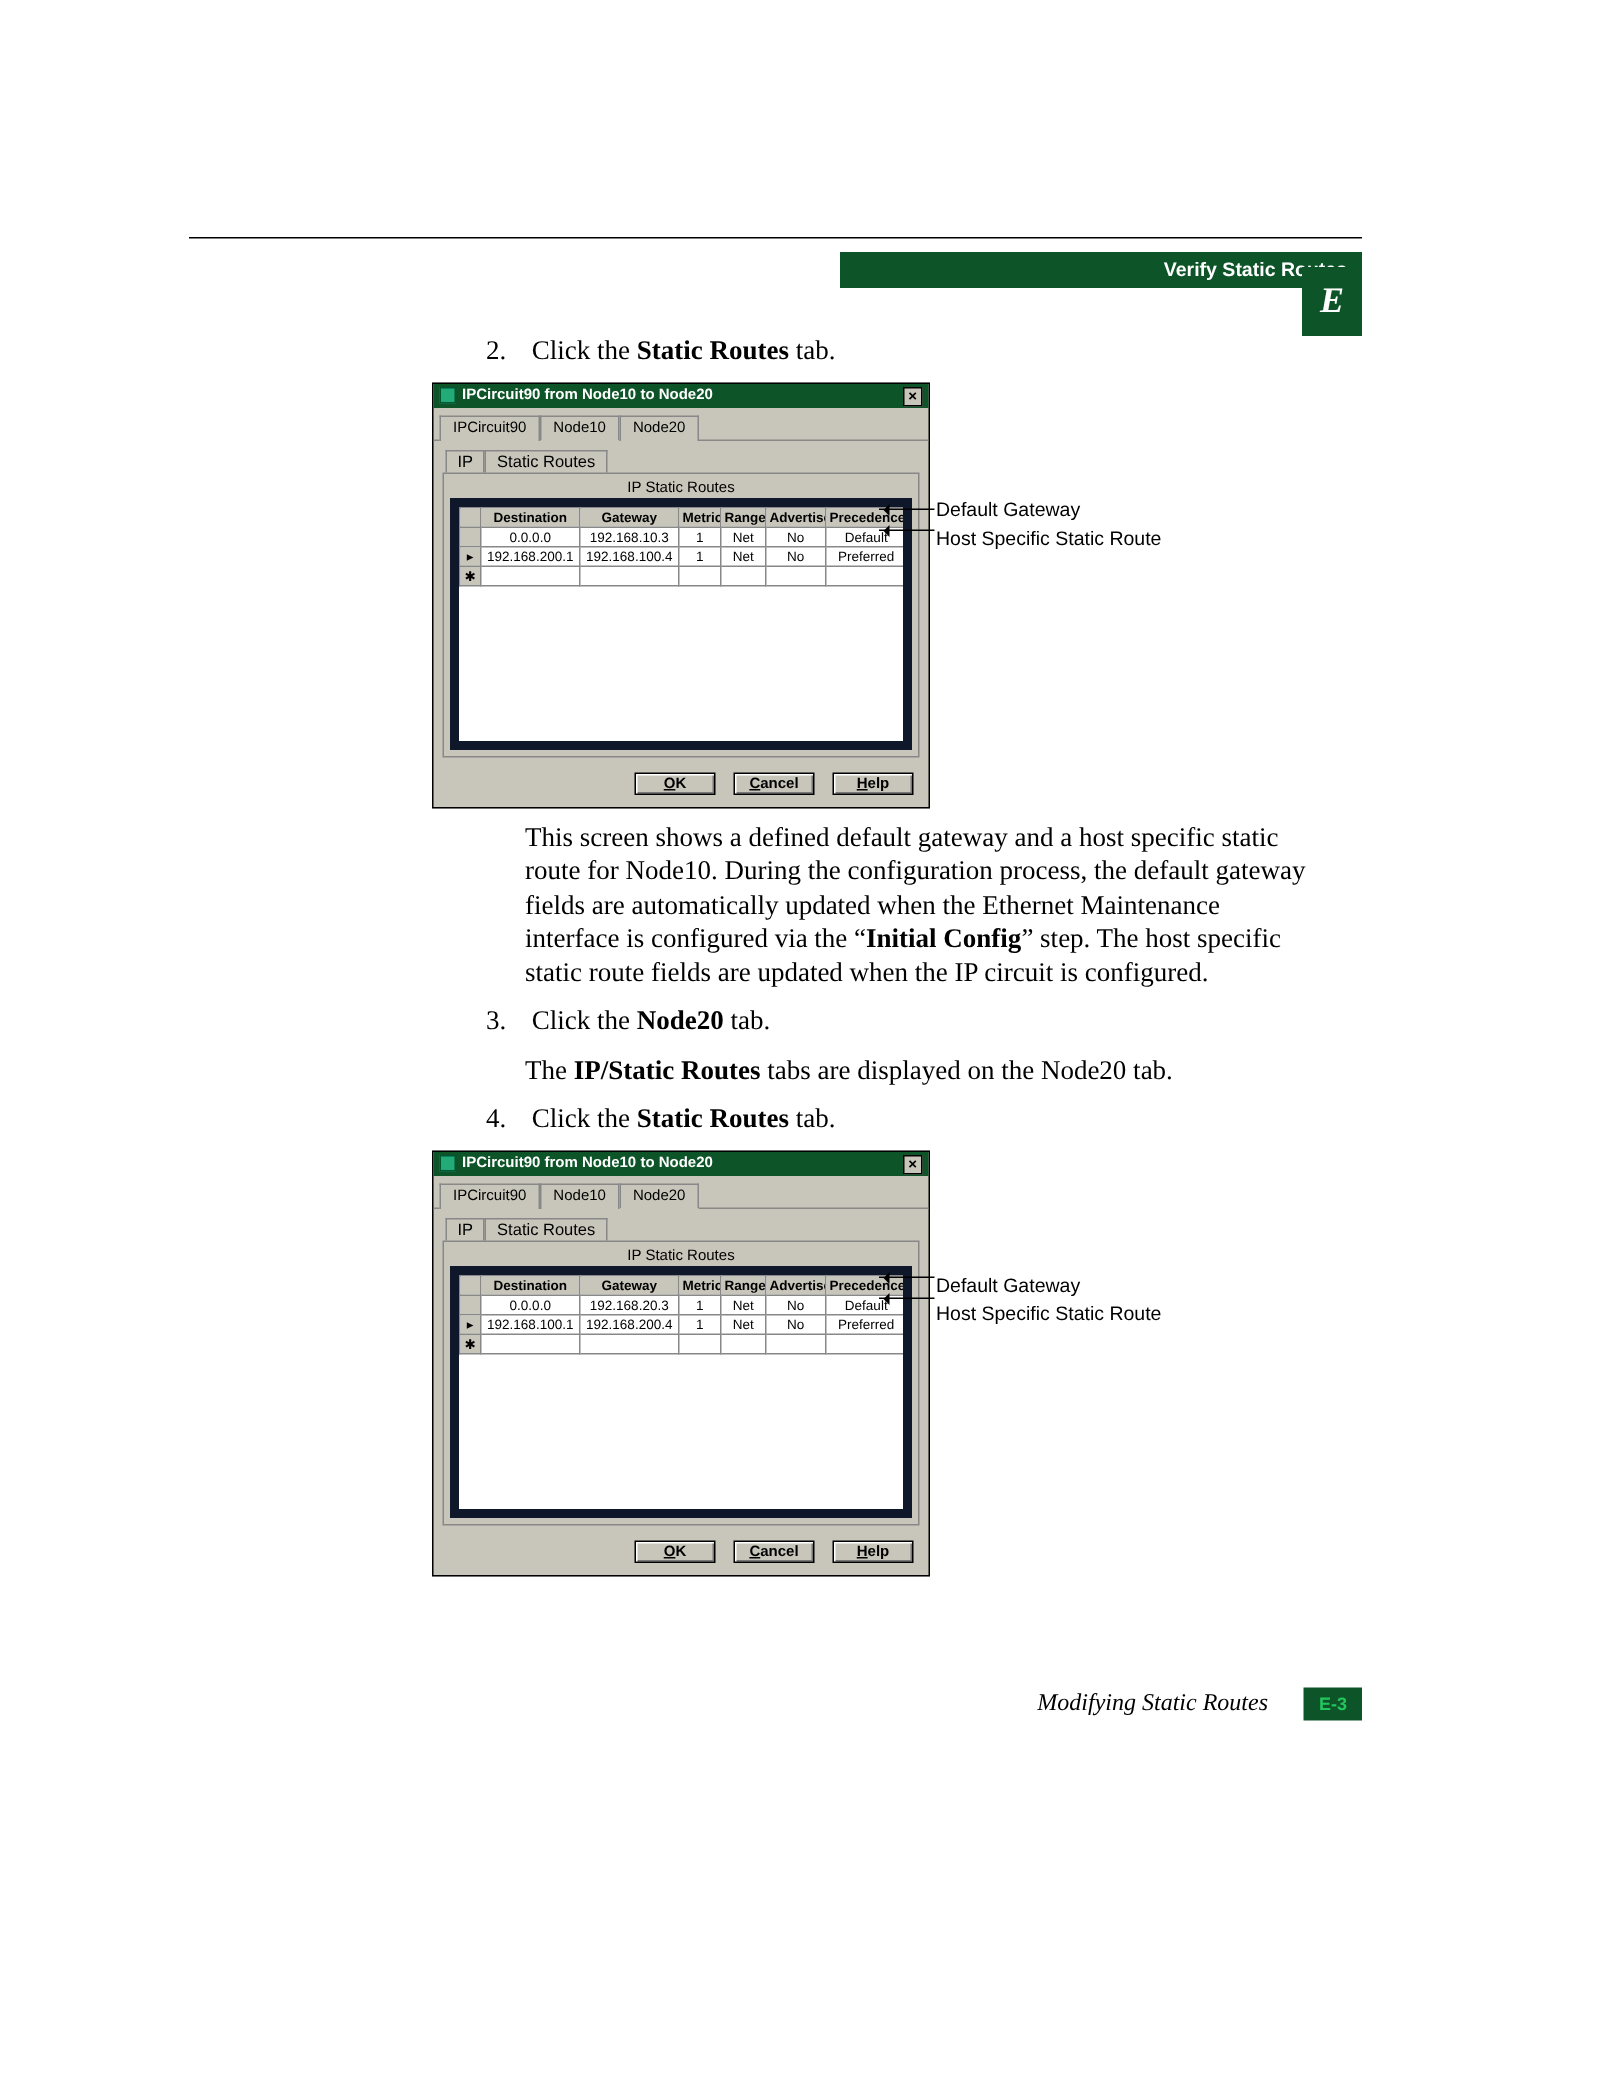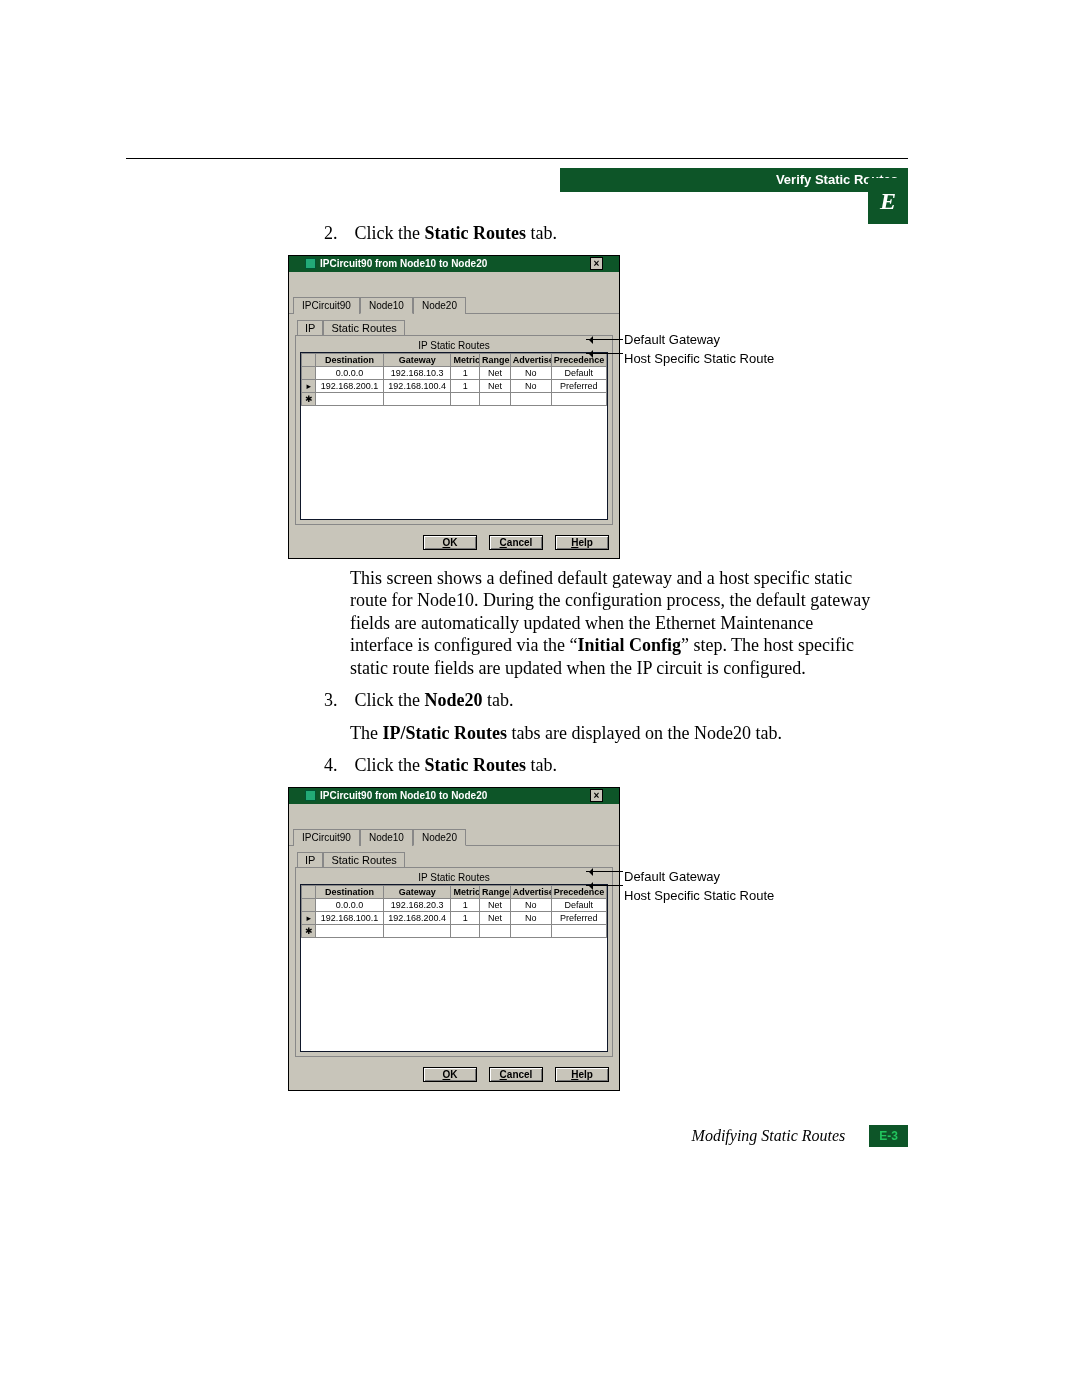--- a/index.html
+++ b/index.html
@@ -67,23 +67,23 @@
     width: 332px;
     background: #c8c5ba;
     border: 1px solid #000;
     font: 10px Tahoma, Arial, sans-serif;
     color: #000;
   }
   .titlebar {
     background: #0d5528;
     color: #fff;
     font-weight: bold;
-    padding: 2px 16px;
+    padding: 2px 4px;
     display: flex;
-    align-items: center;
+    align-items: flex-start;
     height: 16px;
   }
   .titlebar .ticon {
     width: 11px; height: 11px; background: #2a7; border: 1px solid #053;
     margin-right: 4px;
   }
   .titlebar .ttext { flex: 1; font-size: 10px; }
   .titlebar .xbtn {
     width: 13px; height: 13px; background: #c8c5ba; border: 1px solid #000;
     color: #000; font: bold 10px/11px Arial; text-align: center;
@@ -95,21 +95,20 @@
     border-bottom: 1px solid #888;
   }
   .tab {
     padding: 2px 8px;
     border: 1px solid #888;
     border-bottom: none;
     background: #c8c5ba;
     font-size: 10px;
     position: relative;
     top: 1px;
-    margin-top: 20px;
   }
   .tab.active { background: #c8c5ba; border-bottom: 1px solid #c8c5ba; }
   .subrow {
     padding: 6px 6px 0 8px;
     display: flex;
     gap: 0;
   }
   .subtab {
     padding: 1px 7px;
     border: 1px solid #888;
@@ -121,21 +120,21 @@
     border: 1px solid #888;
     padding: 4px 4px 4px 4px;
     background: #c8c5ba;
   }
   .grid-title {
     text-align: center;
     font-size: 10px;
     margin-bottom: 1px;
   }
   .grid-frame {
-    border: 1px solid #0f172a;
+    border: 6px solid #0f172a;
     background: #fff;
     height: 168px;
     overflow: hidden;
   }
   table.grid { border-collapse: collapse; width: 100%; table-layout: fixed; }
   table.grid th, table.grid td {
     border: 1px solid #888;
     font-size: 9px;
     padding: 1px 2px;
     text-align: center;

